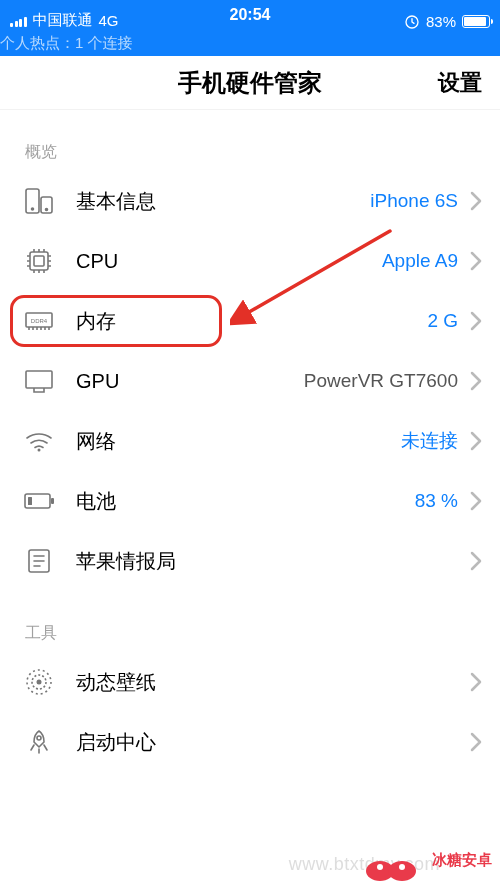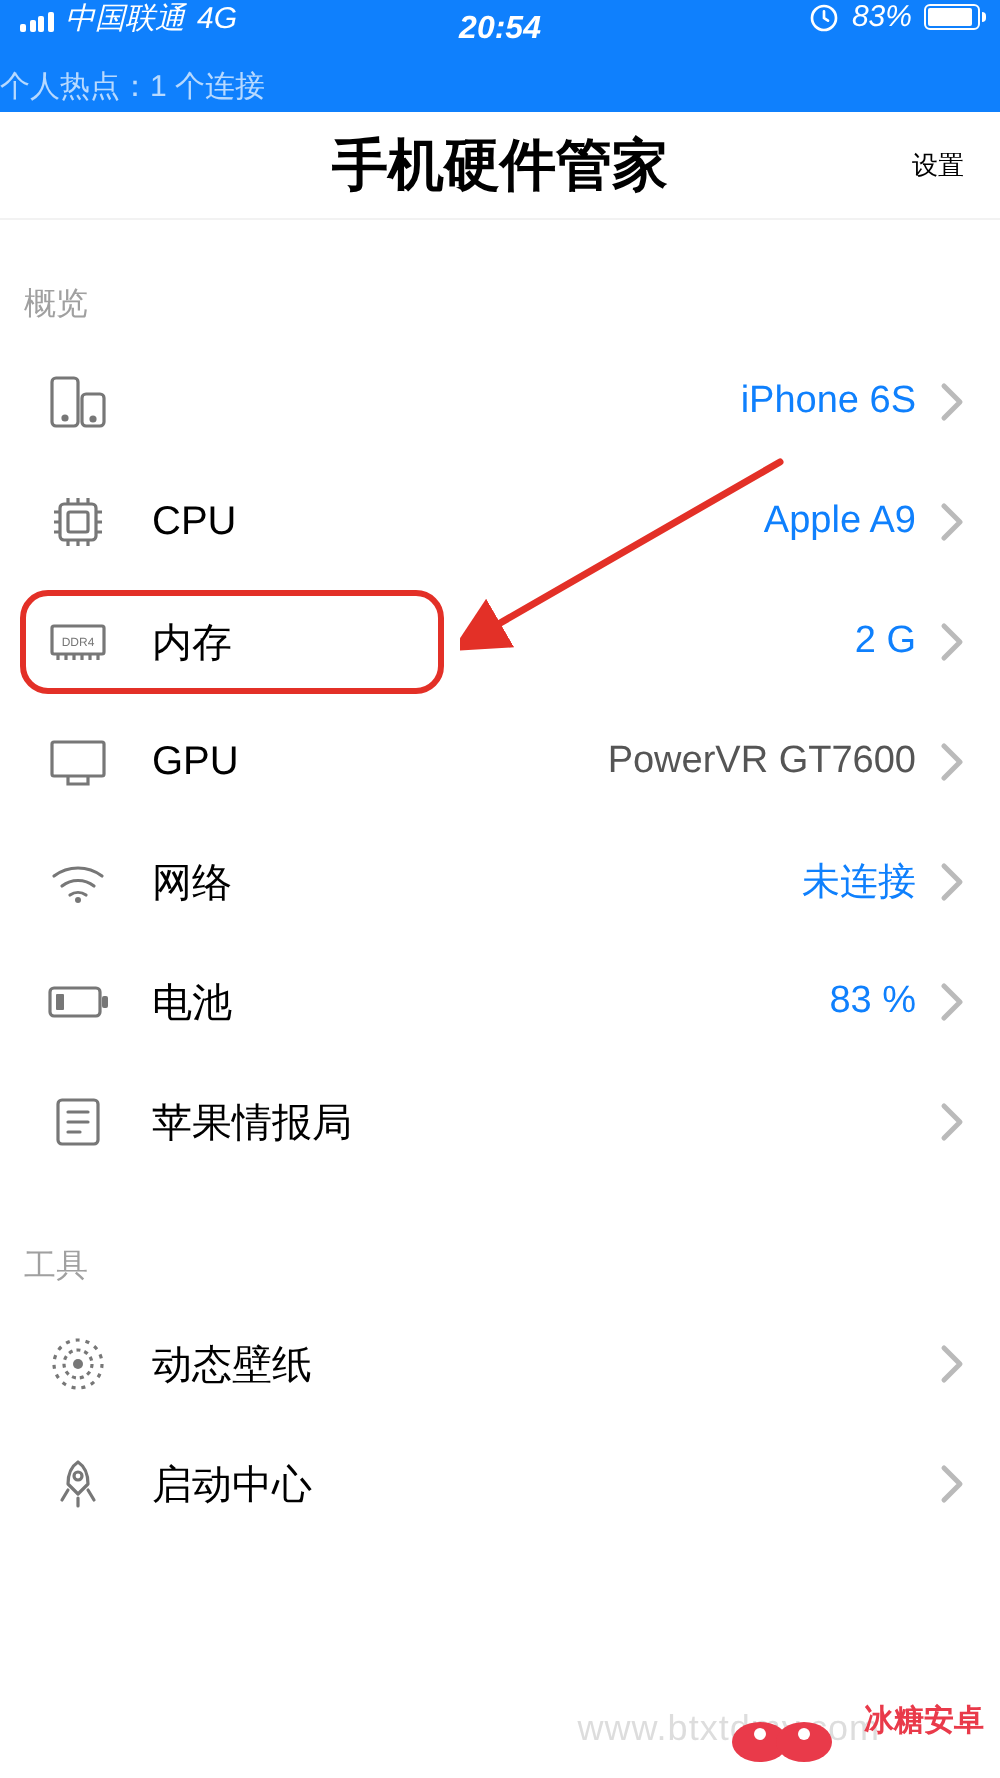--- a/index.html
+++ b/index.html
@@ -9,26 +9,25 @@
       background: #fff;
       font-family: -apple-system, "Helvetica Neue", Arial, sans-serif;
       overflow: hidden;
       position: relative;
     }
     .status-bar {
       height: 30px;
       background: #0f80fd;
       color: #fff;
       display: flex;
-      align-items: flex-start;
+      align-items: flex-end;
       font-size: 15px;
       font-weight: 500;
       padding: 0 10px;
       position: relative;
-      font-style: italic;
     }
     .status-left { display: flex; align-items: center; gap: 6px; }
     .signal-bars { display: flex; align-items: flex-end; gap: 1.5px; height: 12px; }
     .signal-bars span { width: 3px; background: #fff; border-radius: 1px; }
     .signal-bars span:nth-child(1){height:4px}
     .signal-bars span:nth-child(2){height:6px}
     .signal-bars span:nth-child(3){height:8px}
     .signal-bars span:nth-child(4){height:10px}
     .status-center {
       position: absolute;
@@ -81,30 +80,30 @@
     }
     .nav-bar {
       height: 54px;
       background: #fff;
       display: flex;
       align-items: center;
       justify-content: center;
       position: relative;
       border-bottom: 0.5px solid rgba(0,0,0,0.05);
     }
-    .nav-title { font-size: 28px; font-weight: 600; color: #000; }
+    .nav-title { font-size: 24px; font-weight: 600; color: #000; }
     .nav-right {
       position: absolute;
       right: 18px;
-      font-size: 13px;
-      font-weight: 400;
+      font-size: 22px;
+      font-weight: 700;
       color: #000;
     }
     .section-header {
-      padding: 32px 12px 8px;
+      padding: 32px 25px 8px;
       font-size: 16px;
       color: #a0a0a0;
     }
     .list { }
     .row {
       display: flex;
       align-items: center;
       height: 60px;
       padding: 0 18px 0 22px;
       position: relative;
@@ -221,20 +220,21 @@
 
   <div class="row">
     <div class="row-icon">
       <svg width="30" height="28" viewBox="0 0 30 28" fill="none" stroke="#777" stroke-width="1.6">
           <rect x="2" y="2" width="13" height="24" rx="2"></rect>
           <rect x="17" y="10" width="11" height="16" rx="2"></rect>
           <circle cx="8.5" cy="22" r="1" fill="#777"></circle>
           <circle cx="22.5" cy="22.5" r="1" fill="#777"></circle>
         </svg>
     </div>
+    <div class="row-label">基本信息</div>
     <div class="row-value">iPhone 6S</div>
     <svg class="chevron" width="12" height="20" viewBox="0 0 12 20">
         <path d="M2 2l8 8-8 8" fill="none" stroke="#bababa" stroke-width="2.5" stroke-linecap="round" stroke-linejoin="round"></path>
       </svg>
   </div>
 
   <div class="row">
     <div class="row-icon">
       <svg width="28" height="28" viewBox="0 0 28 28" fill="none" stroke="#777" stroke-width="1.6">
           <rect x="5" y="5" width="18" height="18" rx="2"></rect>

